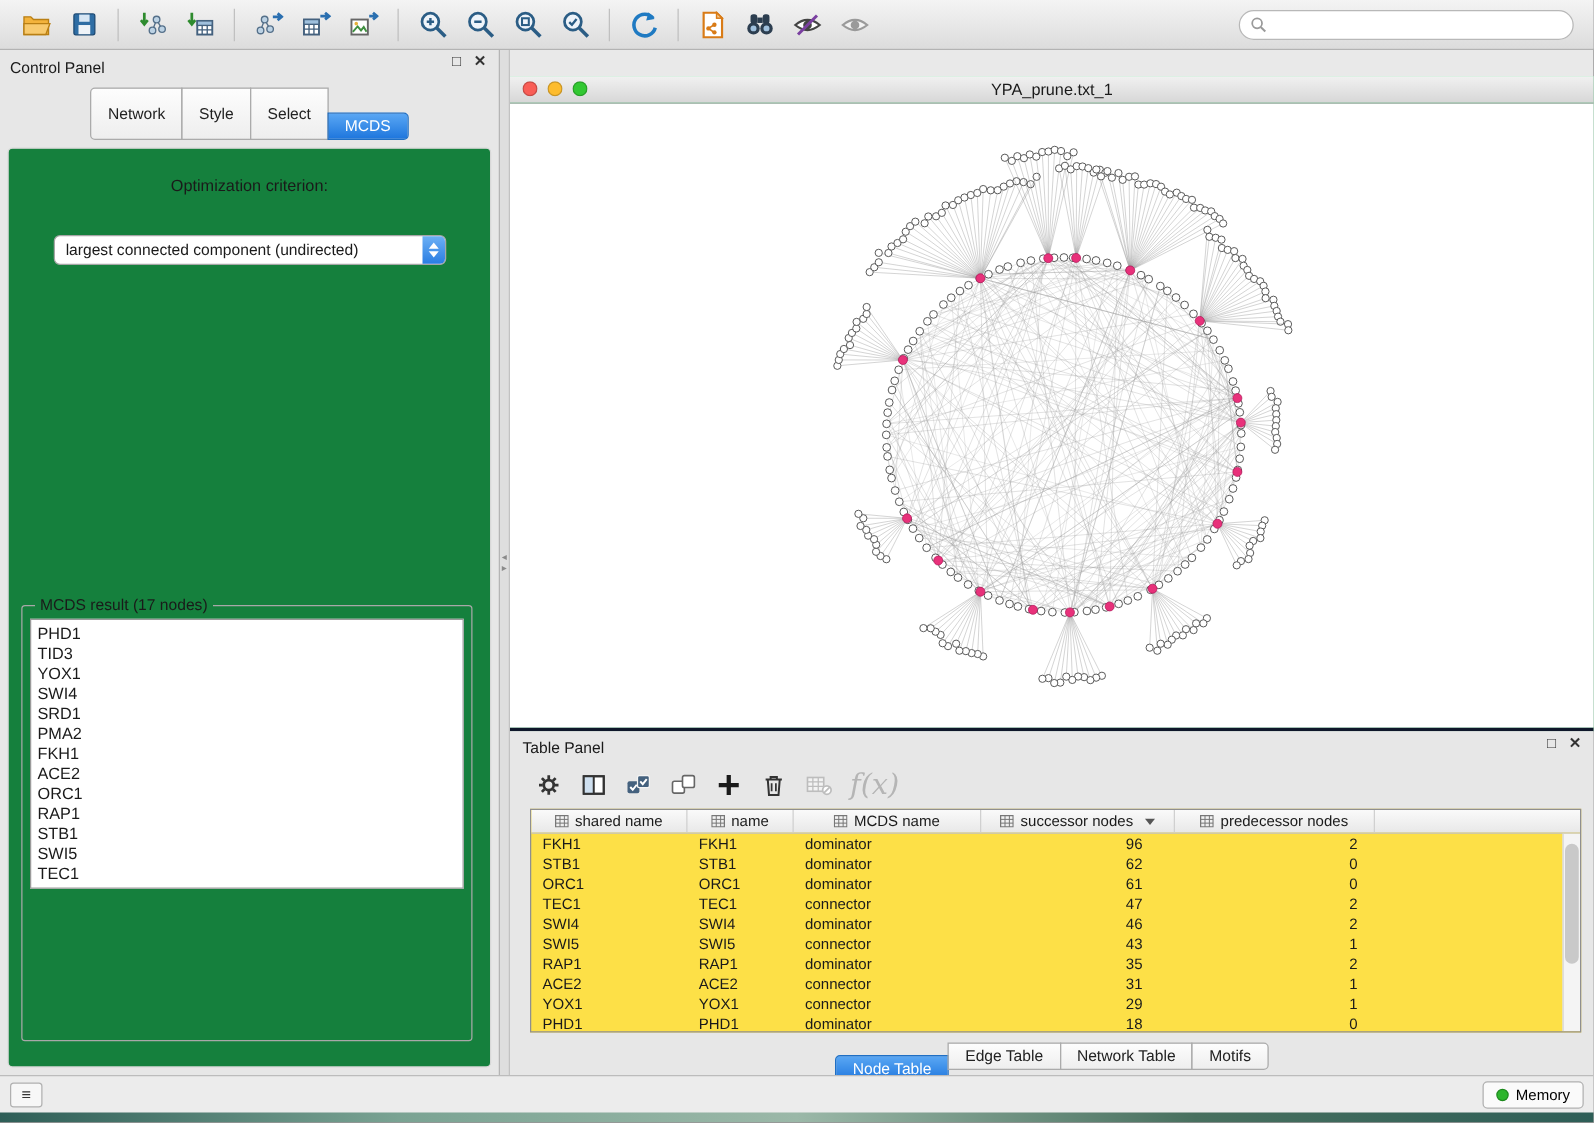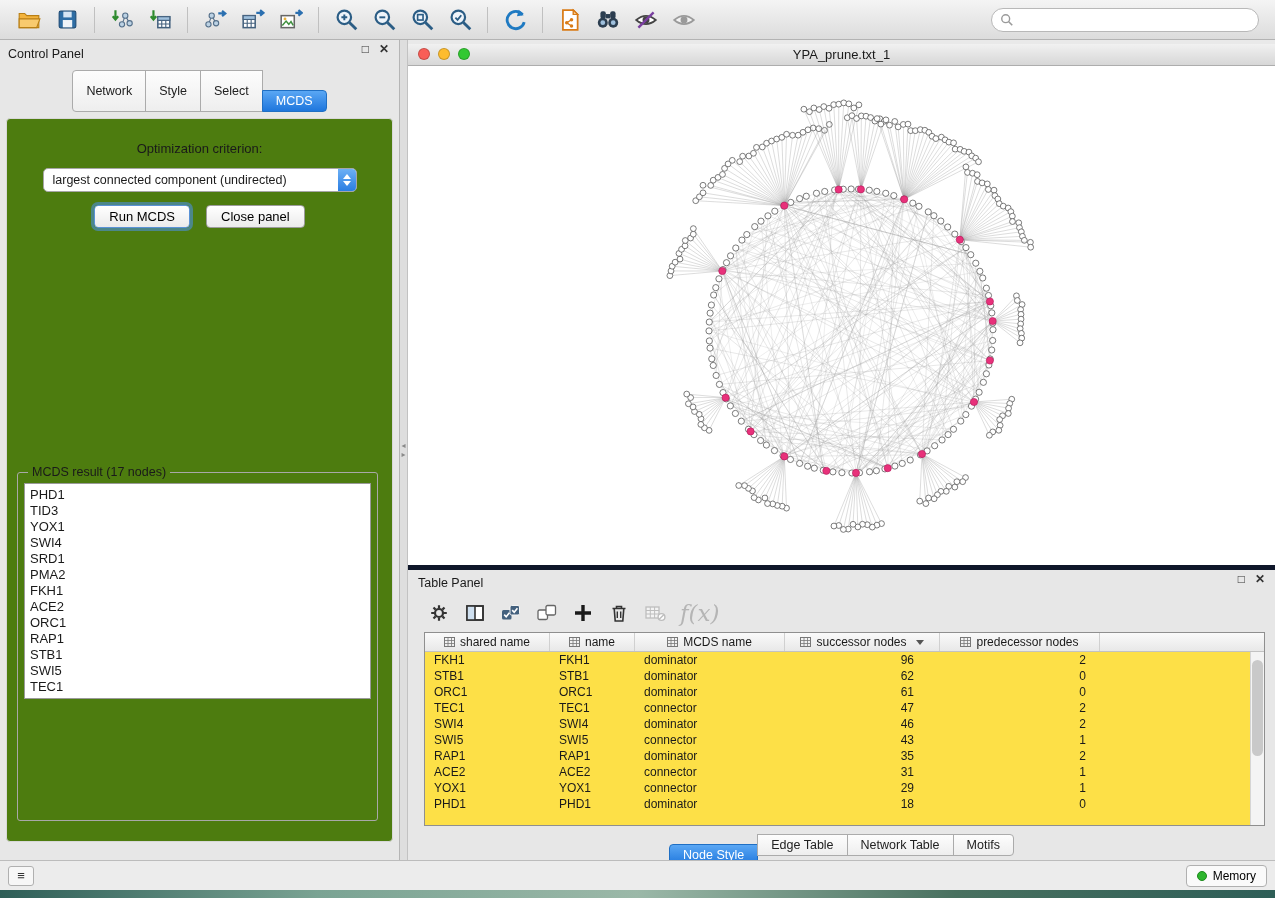--- a/index.html
+++ b/index.html
@@ -25,21 +25,21 @@
       box-sizing:border-box;}
   .splitter{position:absolute;top:40px;left:400px;width:7px;bottom:38px;background:#dedede;
       border-right:1px solid #c2c2c2;display:flex;flex-direction:column;align-items:center;
       justify-content:center;gap:2px;cursor:col-resize;}
   .splitter .gr{font-size:8px;color:#8a8a8a;line-height:7px;}
   .right-area{position:absolute;top:40px;left:408px;right:0;bottom:38px;
       display:flex;flex-direction:column;}
 
   
   .network-view{height:521px;display:flex;flex-direction:column;background:#86efac;
-      border-bottom:5px solid #0f172a;margin-top:4px;}
+      border-bottom:3px solid #0f172a;margin-top:21px;}
   .net-titlebar{height:21px;background:linear-gradient(#f1f1f1,#d7d7d7);
       border-bottom:1px solid #adadad;position:relative;display:flex;align-items:center;
       justify-content:center;font-size:13px;}
   .lights{position:absolute;left:10px;top:4px;display:flex;gap:8px;}
   .light{width:12px;height:12px;border-radius:50%;border:1px solid rgba(0,0,0,.2);box-sizing:border-box;}
   .l-red{background:#f95e57}.l-yel{background:#fdbc2e}.l-grn{background:#32c832}
   #net{flex:1;display:block;width:100%;background:#fff;}
 
   
   .table-panel{flex:1;background:#e7e7e7;display:flex;flex-direction:column;min-height:0;}
@@ -73,22 +73,22 @@
   
   .seg{font-size:12.5px;padding:3px 13px;border:1px solid #ababab;background:linear-gradient(#fdfdfd,#eee);
       color:#222;margin-left:-1px;cursor:pointer;font-family:"Liberation Sans",sans-serif;}
   .seg:first-child{border-radius:4px 0 0 4px;margin-left:0;}
   .seg:last-child{border-radius:0 4px 4px 0;}
   .seg.active{background:linear-gradient(#5aa7f4,#1e76dd);color:#fff;border-color:#1f6fc4;margin-top:20px;}
 
   
   .cp-hdr{height:24px;display:flex;align-items:center;padding:2px 8px 0;font-size:12.5px;position:relative;}
   .cp-tabs{display:flex;justify-content:center;margin:4px 0 6px;}
-  .cp-body{flex:1;display:flex;flex-direction:column;background:#4d7c0f;border:1px solid #d8d8d8;
-      border-radius:4px;margin:0 6px 18px;min-height:0;}
+  .cp-body{flex:1;display:flex;flex-direction:column;background:#15803d;border:1px solid #d8d8d8;
+      border-radius:4px;margin:0 6px 6px;min-height:0;gap:20px;}
   .opt-label{text-align:center;font-size:13px;margin-top:22px;}
   .combo{width:314px;height:24px;margin:12px auto 0;background:#fff;border:1px solid #a6a6a6;
       border-radius:5px;display:flex;align-items:center;box-sizing:border-box;cursor:pointer;}
   .combo .val{flex:1;font-size:12.5px;padding-left:9px;white-space:nowrap;overflow:hidden;}
   .stepper{width:18px;height:22px;background:linear-gradient(#6cb0f5,#2a7de2);border-radius:0 4px 4px 0;
       display:flex;flex-direction:column;align-items:center;justify-content:center;gap:2px;}
   .arr-up{width:0;height:0;border-left:4px solid transparent;border-right:4px solid transparent;
       border-bottom:5px solid #fff;}
   .arr-dn{width:0;height:0;border-left:4px solid transparent;border-right:4px solid transparent;
       border-top:5px solid #fff;}
@@ -274,24 +274,20 @@
       <button class="seg active">MCDS</button>
     </div>
     <div class="cp-body">
       <div class="opt-label">Optimization criterion:</div>
       <div class="combo">
         <span class="val">largest connected component (undirected)</span>
         <span class="stepper">
             <span class="arr-up"></span>
             <span class="arr-dn"></span>
           </span>
-      </div>
-      <div class="btnrow">
-        <button class="btn focused">Run MCDS</button>
-        <button class="btn">Close panel</button>
       </div>
       <fieldset class="mcds-fieldset">
         <legend>MCDS result (17 nodes)</legend>
         <div class="mcds-list">
 
         <div class="mcds-item">PHD1</div>
             <div class="mcds-item">TID3</div>
             <div class="mcds-item">YOX1</div>
             <div class="mcds-item">SWI4</div>
             <div class="mcds-item">SRD1</div>
@@ -1268,21 +1264,21 @@
               <div class="c-num">18</div>
               <div class="c-num2">0</div>
               <div></div>
             </div>
           </div>
         <div class="vscroll">
           <div class="vthumb"></div>
         </div>
       </div>
       <div class="tp-tabs">
-        <button class="seg active">Node Style</button>
+        <button class="seg active">Node Table</button>
         <button class="seg">Edge Table</button>
         <button class="seg">Network Table</button>
         <button class="seg">Motifs</button>
       </div>
     </div>
   </div>
 
   <div class="statusbar">
     <button class="menu-btn">
         <span>≡</span>

